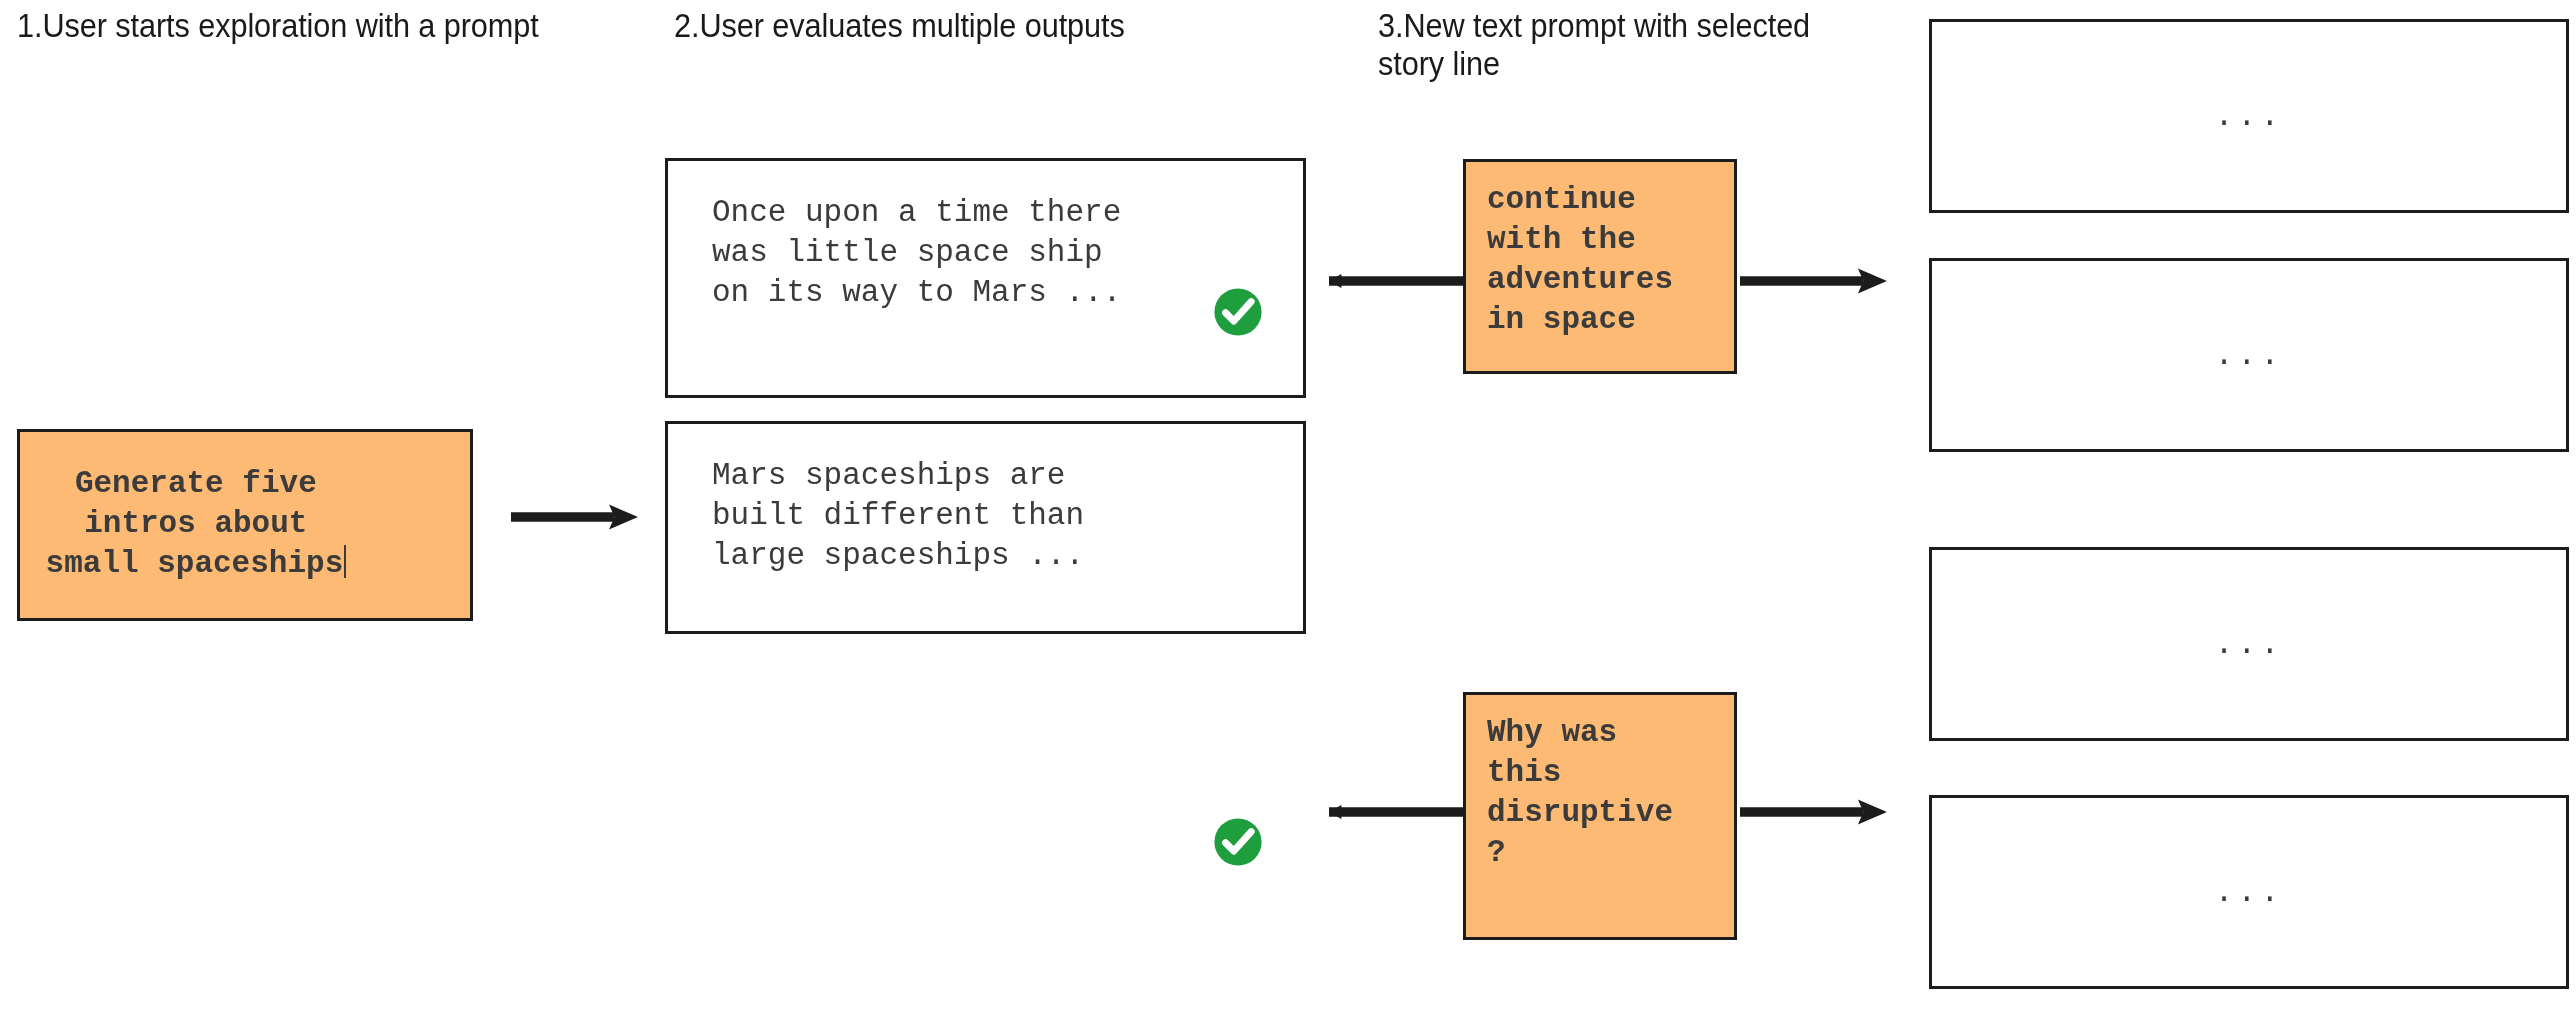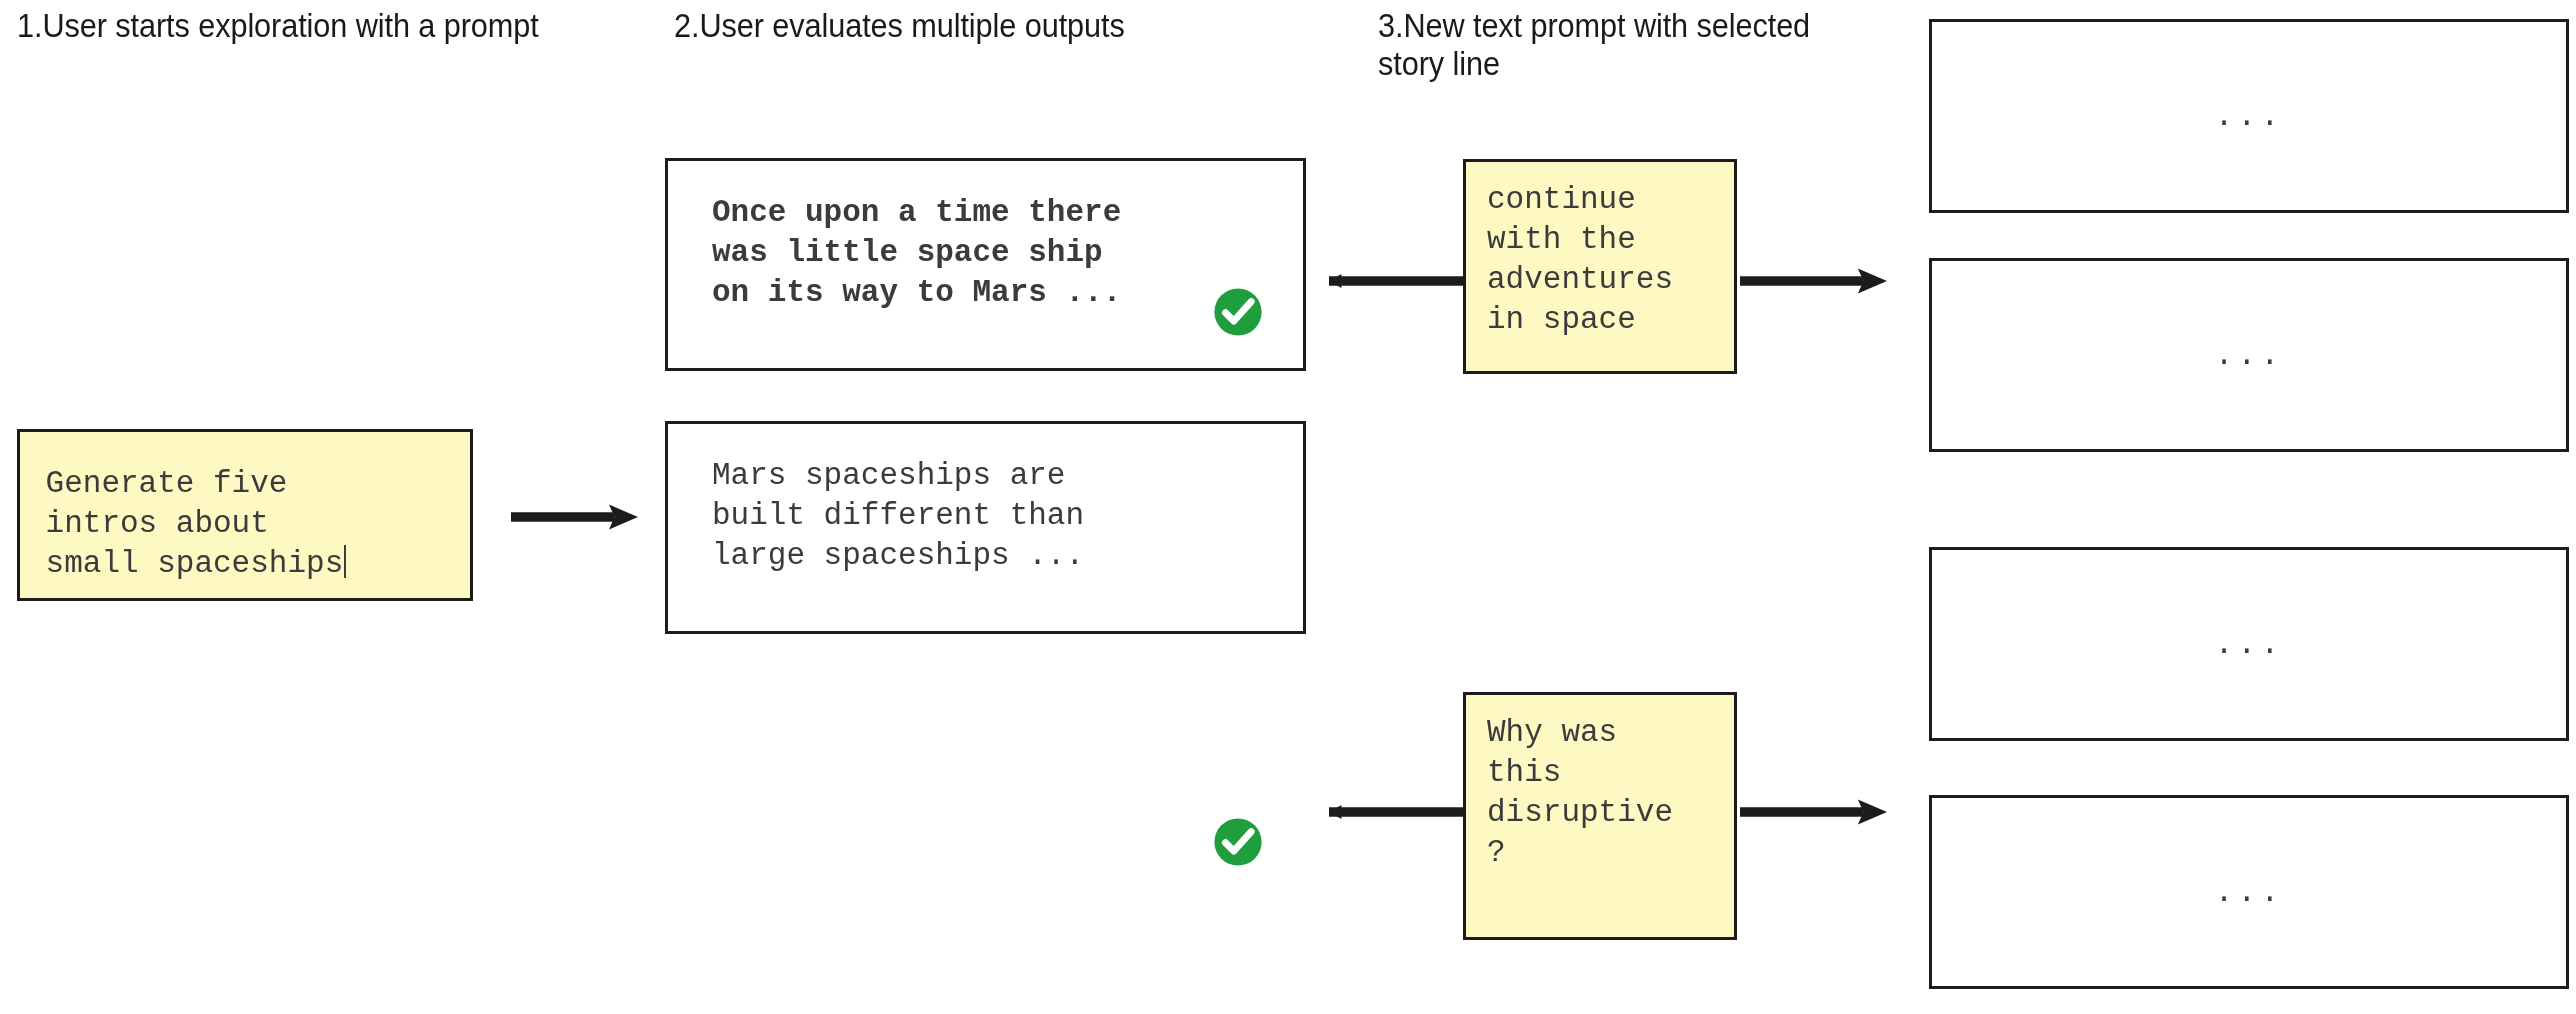--- a/index.html
+++ b/index.html
@@ -31,45 +31,45 @@
   #heading-2 { left: 674px;  top: 7px; width: 651px; }
   #heading-3 { left: 1378px; top: 7px; width: 526px; }
 
   
   .box {
     position: absolute;
     box-sizing: border-box;
     border: 3.5px solid #1c1c1c;
     background: #ffffff;
   }
-  .box.yellow { background: #fef9c3; }
+  .box.yellow { background: #fdba74; font-weight: bold; }
 
   .box-text {
     position: absolute;
     font-family: "Liberation Mono", monospace;
     font-size: 31px;
     line-height: 40px;
     color: #3b3b3b;
     white-space: pre;
     letter-spacing: 0px;
   }
 
   
-  #prompt-box { left: 16.6px; top: 429px; width: 456px; height: 172px; }
+  #prompt-box { left: 16.6px; top: 429px; width: 456px; height: 192px; text-align: center; }
   #prompt-box .box-text { left: 26px; top: 32px; }
   .caret {
     display: inline-block;
     width: 2.1px; height: 33px;
     background: #3b3b3b;
     vertical-align: -6.2px;
     margin-left: 0.7px;
   }
 
   
-  #out-1 { left: 665px; top: 158px;  width: 641px; height: 213px; font-weight: bold; }
+  #out-1 { left: 665px; top: 158px;  width: 641px; height: 240px; }
   #out-2 { left: 665px; top: 421px;  width: 641px; height: 213px; }
   #out-3 { left: 665px; top: 691px;  width: 641px; height: 213px; }
   #out-1 .box-text { left: 44px; top: 32px; }
   #out-2 .box-text { left: 44px; top: 32px; }
   #out-3 .box-text { left: 44px; top: 32px; }
 
   
   .check-badge {
     position: absolute;
     width: 50px; height: 50px;

